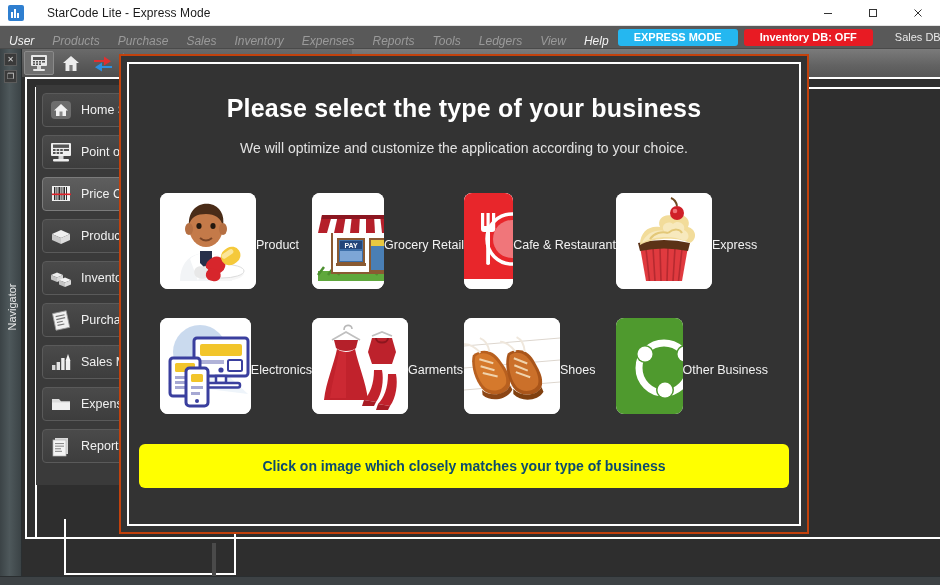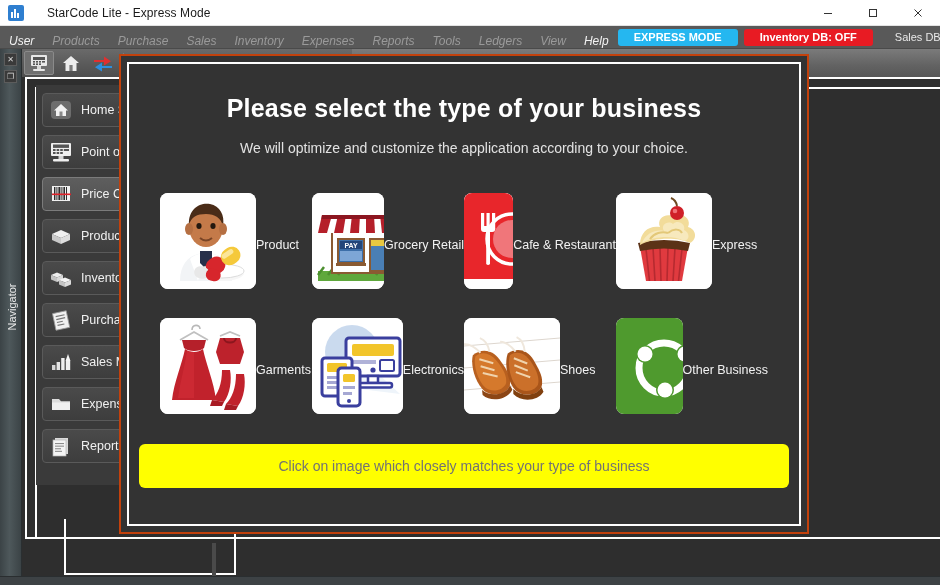--- a/index.html
+++ b/index.html
@@ -210,21 +210,21 @@
   .tile-label {
     margin-top: 9px;
     font-size: 12.5px; color: #f2f2f2; white-space: nowrap;
   }
   .hint {
     margin-top: 16px;
     width: 650px; height: 44px;
     background: #ffff00;
     border-radius: 6px;
     display: flex; align-items: center; justify-content: center;
-    font-size: 14px; font-weight: normal; color: #737373;
+    font-size: 14px; font-weight: bold; color: #0c4a6e;
   }
 
   
   .statusbar {
     position: absolute; left: 0; bottom: 0;
     width: 940px; height: 9px;
     background: #3d4245;
     border-top: 1px solid #2a2e30;
   }
 </style>
@@ -575,41 +575,20 @@
               <path d="M61 13 Q60 7 55 5" stroke="#6e4a22" stroke-width="2" fill="none"></path>
             </svg>
           </span>
           <span class="tile-label">Express</span>
         </div>
 
         <div class="tile">
           <span class="tile-img">
             <svg viewBox="0 0 96 96">
               <rect width="96" height="96" fill="#ffffff"></rect>
-              <path d="M32 12 C32 6 40 6 40 11" stroke="#b8b8b8" stroke-width="1.6" fill="none"></path>
-              <path d="M20 22 L34 14 L48 22" stroke="#c0c0c0" stroke-width="1.8" fill="none"></path>
-              <path d="M22 22 L46 22 L44 30 C40 34 28 34 24 30 Z" fill="#b5202a"></path>
-              <path d="M25 31 C22 46 14 64 12 82 L56 82 C54 64 46 46 43 31 C38 35 30 35 25 31 Z" fill="#c1222c"></path>
-              <path d="M27 33 C25 48 20 64 18 80 L34 80 L34 34 Z" fill="#d42f39" opacity="0.6"></path>
-              <path d="M60 18 L70 14 L80 18" stroke="#c0c0c0" stroke-width="1.8" fill="none"></path>
-              <path d="M60 20 L80 20 L84 34 L80 46 L60 46 L56 34 Z" fill="#bd222c"></path>
-              <path d="M64 20 C64 26 76 26 76 20" stroke="#8c161e" stroke-width="2" fill="none"></path>
-              <path d="M62 52 C62 66 58 76 52 82 L64 84 C70 76 72 62 70 52 Z" fill="#c1222c"></path>
-              <path d="M52 82 L50 88 L62 88 L64 84 Z" fill="#a81b24"></path>
-              <path d="M76 56 C76 70 72 80 66 86 L78 88 C84 80 86 66 84 56 Z" fill="#c1222c"></path>
-              <path d="M66 86 L64 92 L76 92 L78 88 Z" fill="#a81b24"></path>
-            </svg>
-          </span>
-          <span class="tile-label">Garments</span>
-        </div>
-
-        <div class="tile">
-          <span class="tile-img">
-            <svg viewBox="0 0 96 96">
-              <rect width="96" height="96" fill="#ffffff"></rect>
               <circle cx="40" cy="34" r="27" fill="#9ebbe0" opacity="0.55"></circle>
               <path d="M8 66 L34 26 L88 76 Z" fill="#cfe0f2" opacity="0.35"></path>
               <rect x="34" y="20" width="54" height="38" rx="3" fill="#ffffff" stroke="#3a3f9e" stroke-width="3"></rect>
               <rect x="40" y="26" width="42" height="12" rx="2" fill="#f2c52a"></rect>
               <rect x="40" y="42" width="24" height="4" fill="#3a3f9e" opacity="0.4"></rect>
               <rect x="68" y="42" width="14" height="11" rx="1.5" fill="#ffffff" stroke="#3a3f9e" stroke-width="2"></rect>
               <rect x="56" y="58" width="10" height="7" fill="#ffffff" stroke="#3a3f9e" stroke-width="2.5"></rect>
               <rect x="42" y="65" width="38" height="4.5" rx="2" fill="#ffffff" stroke="#3a3f9e" stroke-width="2.5"></rect>
               <circle cx="61" cy="52" r="2.6" fill="#3a3f9e"></circle>
               <rect x="10" y="40" width="30" height="38" rx="3" fill="#ffffff" stroke="#3a3f9e" stroke-width="3"></rect>
@@ -624,20 +603,41 @@
               <circle cx="37" cy="83" r="2" fill="#3a3f9e"></circle>
             </svg>
           </span>
           <span class="tile-label">Electronics</span>
         </div>
 
         <div class="tile">
           <span class="tile-img">
             <svg viewBox="0 0 96 96">
               <rect width="96" height="96" fill="#ffffff"></rect>
+              <path d="M32 12 C32 6 40 6 40 11" stroke="#b8b8b8" stroke-width="1.6" fill="none"></path>
+              <path d="M20 22 L34 14 L48 22" stroke="#c0c0c0" stroke-width="1.8" fill="none"></path>
+              <path d="M22 22 L46 22 L44 30 C40 34 28 34 24 30 Z" fill="#b5202a"></path>
+              <path d="M25 31 C22 46 14 64 12 82 L56 82 C54 64 46 46 43 31 C38 35 30 35 25 31 Z" fill="#c1222c"></path>
+              <path d="M27 33 C25 48 20 64 18 80 L34 80 L34 34 Z" fill="#d42f39" opacity="0.6"></path>
+              <path d="M60 18 L70 14 L80 18" stroke="#c0c0c0" stroke-width="1.8" fill="none"></path>
+              <path d="M60 20 L80 20 L84 34 L80 46 L60 46 L56 34 Z" fill="#bd222c"></path>
+              <path d="M64 20 C64 26 76 26 76 20" stroke="#8c161e" stroke-width="2" fill="none"></path>
+              <path d="M62 52 C62 66 58 76 52 82 L64 84 C70 76 72 62 70 52 Z" fill="#c1222c"></path>
+              <path d="M52 82 L50 88 L62 88 L64 84 Z" fill="#a81b24"></path>
+              <path d="M76 56 C76 70 72 80 66 86 L78 88 C84 80 86 66 84 56 Z" fill="#c1222c"></path>
+              <path d="M66 86 L64 92 L76 92 L78 88 Z" fill="#a81b24"></path>
+            </svg>
+          </span>
+          <span class="tile-label">Garments</span>
+        </div>
+
+        <div class="tile">
+          <span class="tile-img">
+            <svg viewBox="0 0 96 96">
+              <rect width="96" height="96" fill="#ffffff"></rect>
               <g stroke="#ddd6ce" stroke-width="1">
                   <line x1="0" y1="28" x2="96" y2="20"></line>
                   <line x1="0" y1="50" x2="96" y2="42"></line>
                   <line x1="0" y1="72" x2="96" y2="64"></line>
                 </g>
               <g transform="rotate(-18 34 50)">
                 <path d="M14 30 C24 26 34 30 38 42 C42 54 44 62 40 70 C34 78 20 76 14 68 C8 58 8 40 14 30 Z" fill="#b8601f"></path>
                 <path d="M16 32 C24 29 31 33 35 43 C39 53 40 61 37 67 C32 73 21 72 16 65 C11 56 11 40 16 32 Z" fill="#d5792c"></path>
                 <path d="M12 66 C18 76 34 78 40 70 L41 75 C34 83 17 81 11 71 Z" fill="#8c4615"></path>
                 <path d="M19 36 L31 44 M18 43 L30 51 M18 50 L31 58" stroke="#f0d3ac" stroke-width="2"></path>

